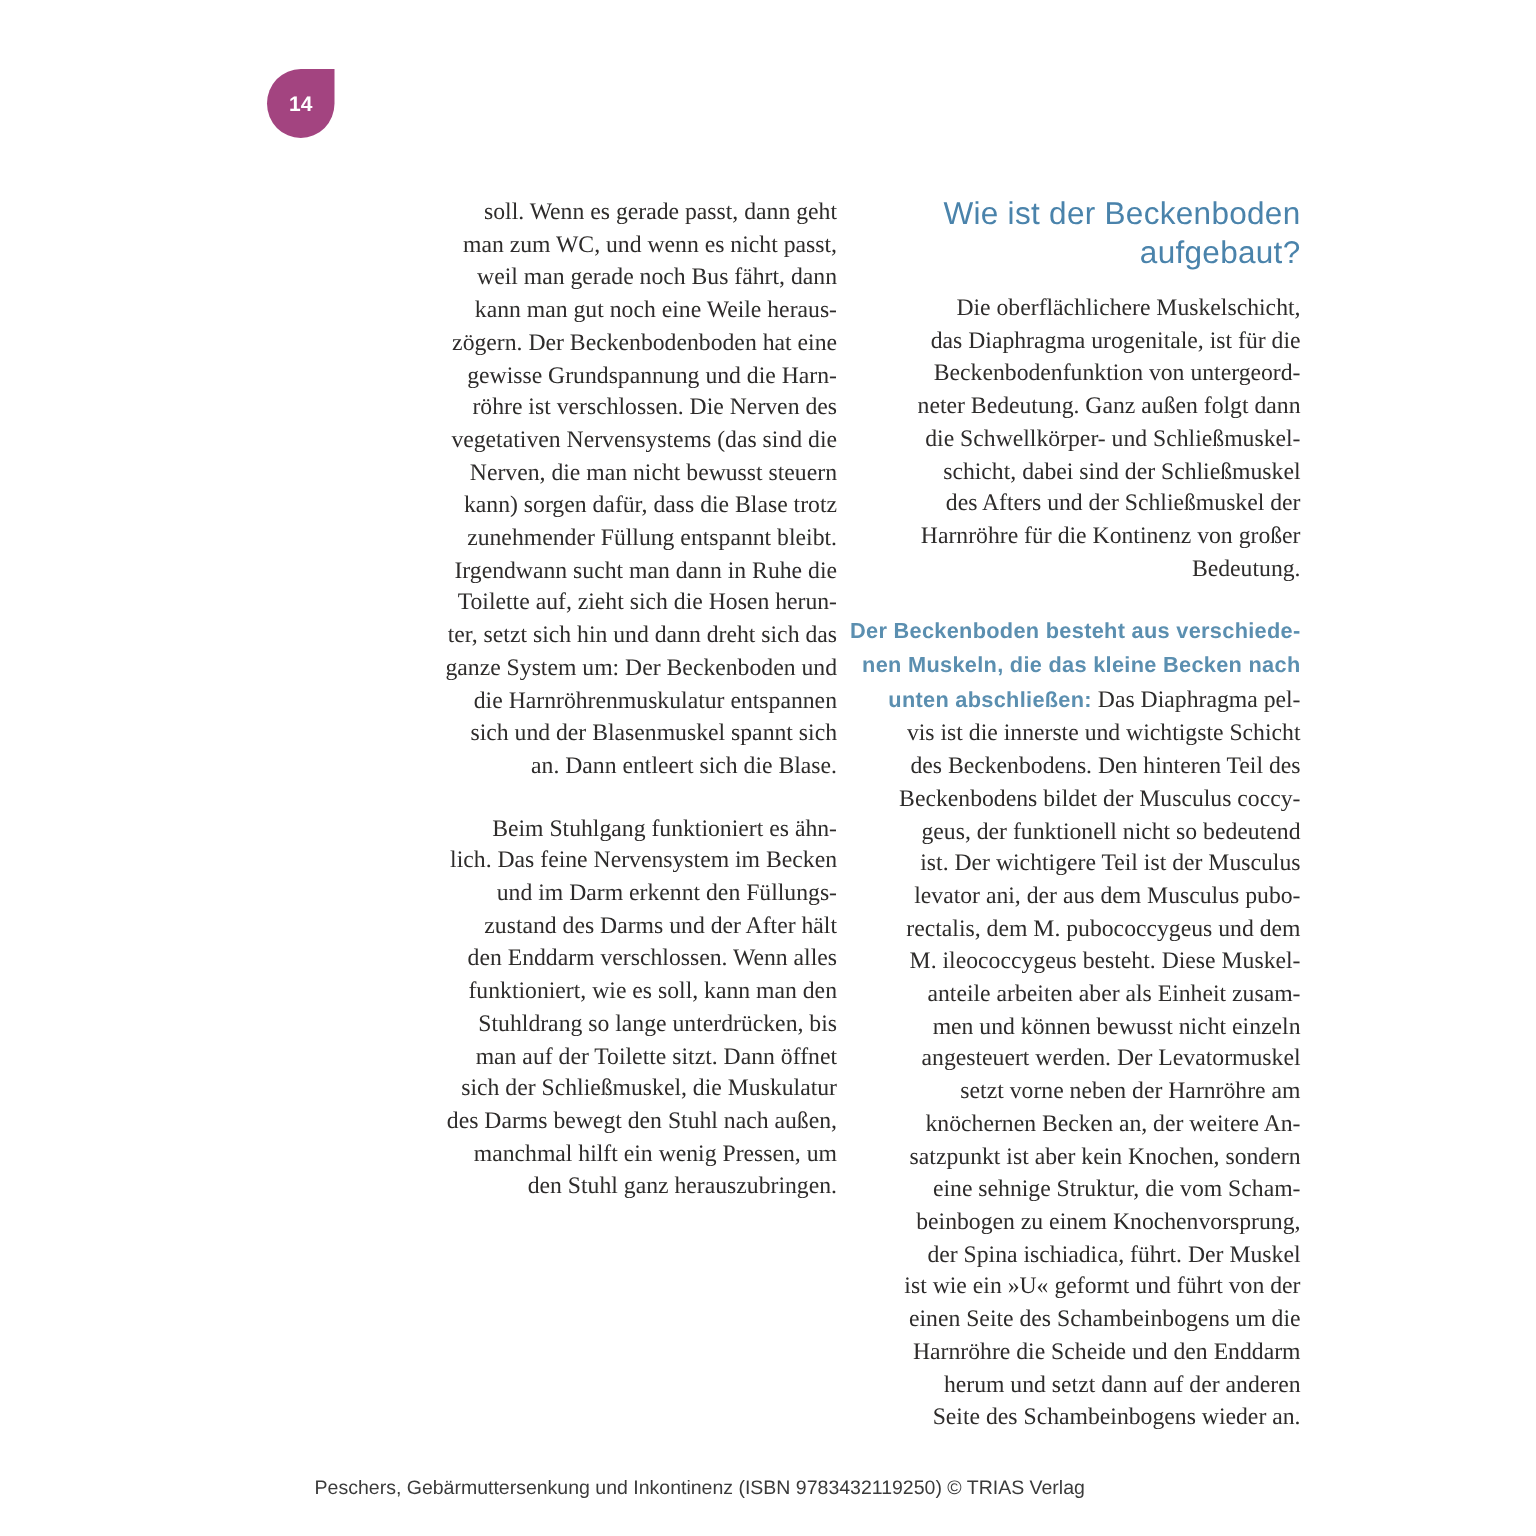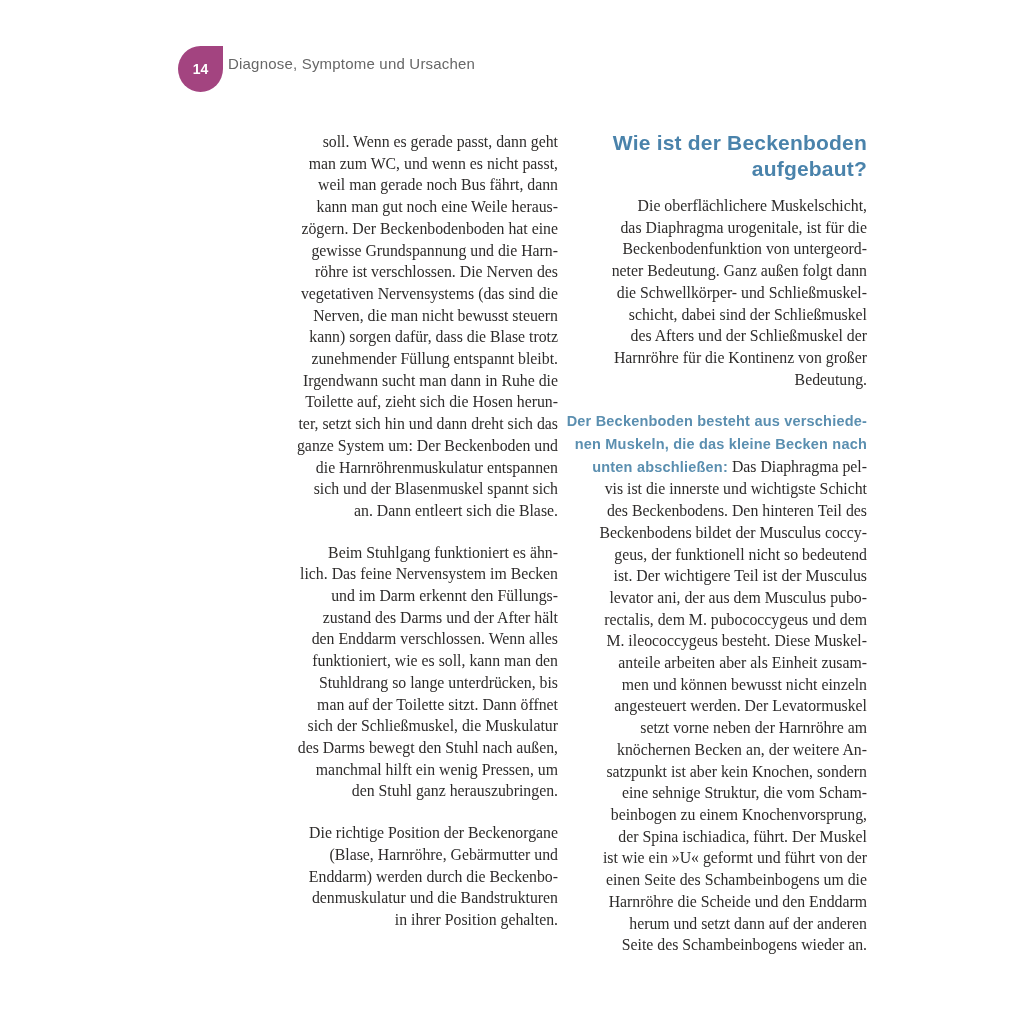--- a/index.html
+++ b/index.html
@@ -53,21 +53,21 @@
     margin: 0 0 20px 0;
     font-family: "Liberation Serif", serif;
     font-size: 15.8px;
     line-height: 21.7px;
     color: var(--body-text, #2e2c2b);
     white-space: pre-line;
   }
   .heading {
     margin: 0 0 13px 0;
     font-family: "Liberation Sans", sans-serif;
-    font-weight: bold;
+    font-weight: normal;
     font-size: 21px;
     line-height: 26px;
     color: var(--heading-blue, #4a83ab);
     white-space: pre-line;
     letter-spacing: 0.2px;
   }
   .intro-bold {
     font-family: "Liberation Sans", sans-serif;
     font-weight: bold;
     font-size: 14.5px;
@@ -87,21 +87,20 @@
 </style>
 </head>
 <body>
 
 <div class="page">
 
   <div class="badge">
     <span>14</span>
   </div>
 
-  <div class="running-head">Diagnose, Symptome und Ursachen</div>
 
   <div class="col col-left">
     <p class="body">soll. Wenn es gerade passt, dann geht
 man zum WC, und wenn es nicht passt,
 weil man gerade noch Bus fährt, dann
 kann man gut noch eine Weile heraus-
 zögern. Der Beckenbodenboden hat eine
 gewisse Grundspannung und die Harn-
 röhre ist verschlossen. Die Nerven des
 vegetativen Nervensystems (das sind die
@@ -120,25 +119,20 @@
 und im Darm erkennt den Füllungs-
 zustand des Darms und der After hält
 den Enddarm verschlossen. Wenn alles
 funktioniert, wie es soll, kann man den
 Stuhldrang so lange unterdrücken, bis
 man auf der Toilette sitzt. Dann öffnet
 sich der Schließmuskel, die Muskulatur
 des Darms bewegt den Stuhl nach außen,
 manchmal hilft ein wenig Pressen, um
 den Stuhl ganz herauszubringen.</p>
-    <p class="body">Die richtige Position der Beckenorgane
-(Blase, Harnröhre, Gebärmutter und
-Enddarm) werden durch die Beckenbo-
-denmuskulatur und die Bandstrukturen
-in ihrer Position gehalten.</p>
   </div>
 
   <div class="col col-right">
     <h2 class="heading">Wie ist der Beckenboden
 aufgebaut?</h2>
     <p class="body">Die oberflächlichere Muskelschicht,
 das Diaphragma urogenitale, ist für die
 Beckenbodenfunktion von untergeord-
 neter Bedeutung. Ganz außen folgt dann
 die Schwellkörper- und Schließmuskel-
@@ -166,14 +160,15 @@
 eine sehnige Struktur, die vom Scham-
 beinbogen zu einem Knochenvorsprung,
 der Spina ischiadica, führt. Der Muskel
 ist wie ein »U« geformt und führt von der
 einen Seite des Schambeinbogens um die
 Harnröhre die Scheide und den Enddarm
 herum und setzt dann auf der anderen
 Seite des Schambeinbogens wieder an.</span></p>
   </div>
 
+  <div class="footer">Peschers, Gebärmuttersenkung und Inkontinenz (ISBN 9783432119250) © TRIAS Verlag</div>
 
 </div>
 
 </body></html>

